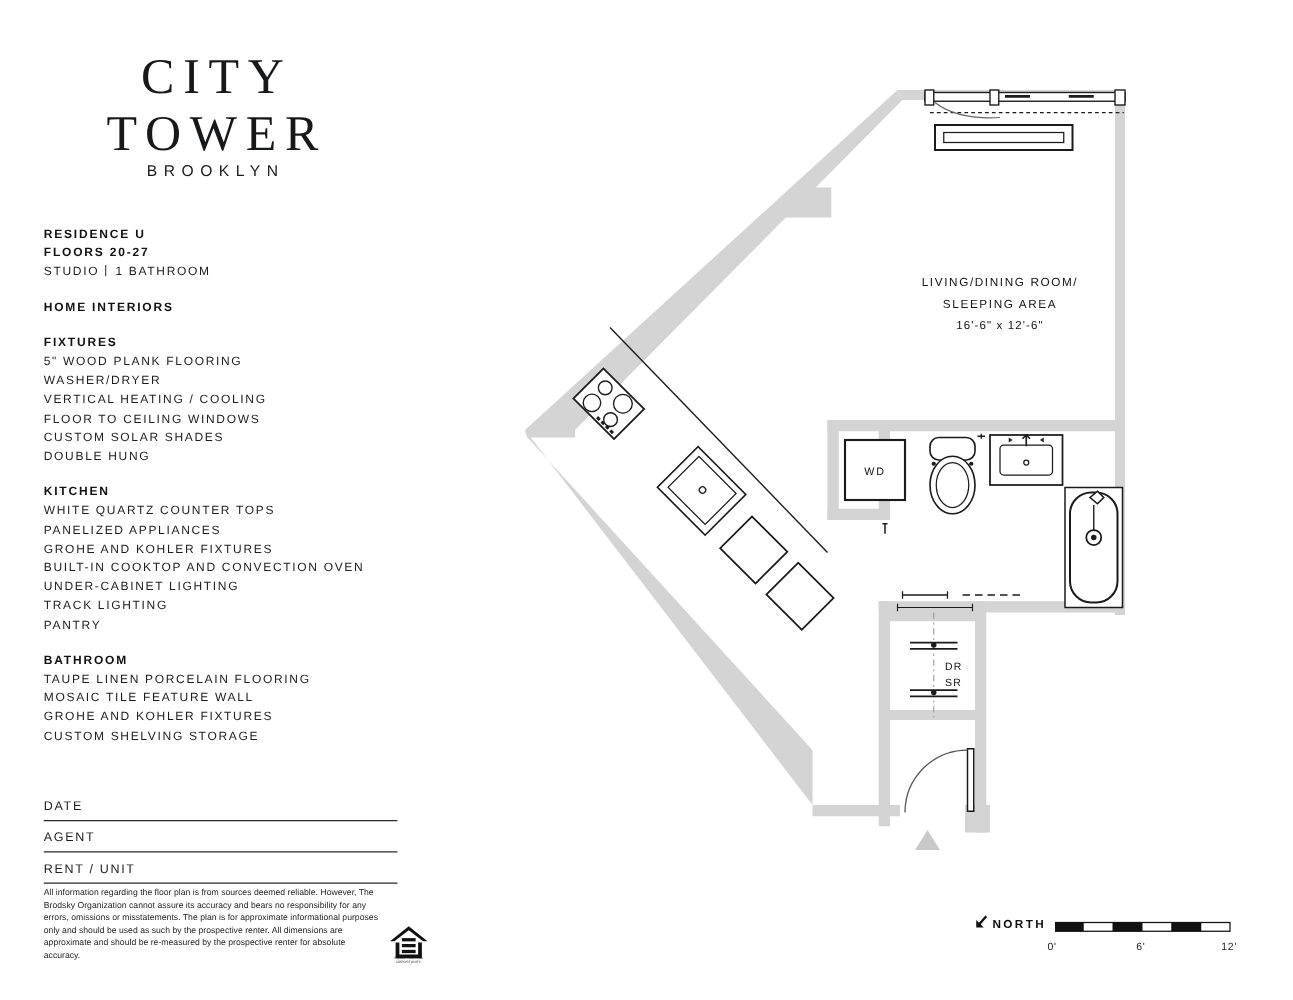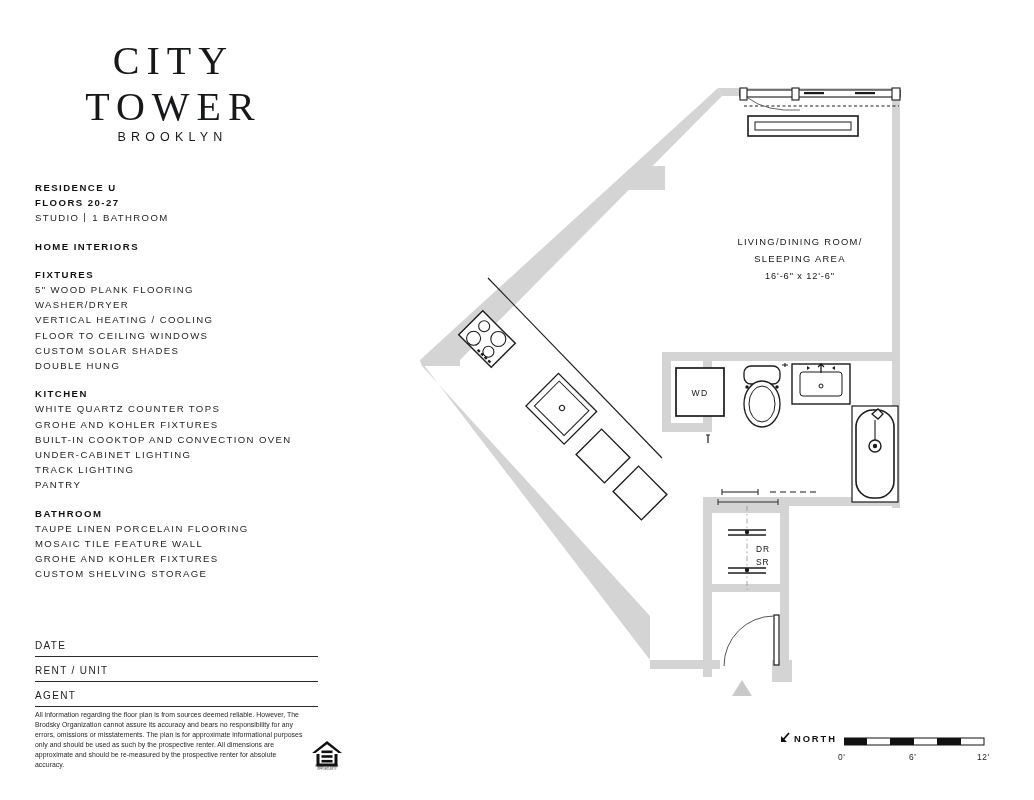--- a/index.html
+++ b/index.html
@@ -126,21 +126,21 @@
     font-size: 2.6px;
     line-height: 3.2px;
     letter-spacing: 0.1px;
     color: #1f1f1f;
   }
 
   
   #floorplan {
     position: absolute;
     left: 400px;
-    top: 60px;
+    top: 44px;
     width: 620px;
     height: 680px;
   }
   #floorplan svg { display: block; }
 
   
   #northscale {
     position: absolute;
     left: 778px;
     top: 730px;
@@ -194,43 +194,44 @@
     <div class="spec-item">5"  WOOD PLANK FLOORING</div>
     <div class="spec-item">WASHER/DRYER</div>
     <div class="spec-item">VERTICAL HEATING / COOLING</div>
     <div class="spec-item">FLOOR TO CEILING WINDOWS</div>
     <div class="spec-item">CUSTOM SOLAR SHADES</div>
     <div class="spec-item">DOUBLE HUNG</div>
 
     <div class="spec-gap"></div>
     <div class="spec-head">KITCHEN</div>
     <div class="spec-item">WHITE QUARTZ COUNTER TOPS</div>
+    <div class="spec-item">PANELIZED APPLIANCES</div>
     <div class="spec-item">GROHE AND KOHLER FIXTURES</div>
     <div class="spec-item">BUILT-IN COOKTOP AND CONVECTION OVEN</div>
     <div class="spec-item">UNDER-CABINET LIGHTING</div>
     <div class="spec-item">TRACK LIGHTING</div>
     <div class="spec-item">PANTRY</div>
 
     <div class="spec-gap"></div>
     <div class="spec-head">BATHROOM</div>
     <div class="spec-item">TAUPE LINEN PORCELAIN FLOORING</div>
     <div class="spec-item">MOSAIC TILE FEATURE WALL</div>
     <div class="spec-item">GROHE AND KOHLER FIXTURES</div>
     <div class="spec-item">CUSTOM SHELVING STORAGE</div>
   </div>
 
   <div id="form-lines">
     <div class="form-row">
       <span class="form-label">DATE</span>
     </div>
     <div class="form-row">
-      <span class="form-label">RENT / UNIT</span>
+      <span class="form-label">AGENT</span>
     </div>
     <div class="form-row">
-      <span class="form-label">AGENT</span>
+      <span class="form-label">RENT / UNIT</span>
     </div>
   </div>
 
   <div id="disclaimer">All information regarding the floor plan is from sources deemed reliable. However, The Brodsky Organization cannot assure its accuracy and bears no responsibility for any errors, omissions or misstatements. The plan is for approximate informational purposes only and should be used as such by the prospective renter. All dimensions are approximate and should be re-measured by the prospective renter for absolute accuracy.</div>
 
   <svg id="eho-logo" viewBox="0 0 34 32">
     <path d="M17 2 L32 14 L28.5 14 L17 5.2 L5.5 14 L2 14 Z" fill="#111"></path>
     <path d="M6.5 15 L6.5 27.5 L27.5 27.5 L27.5 15 L24.5 15 L24.5 24.5 L9.5 24.5 L9.5 15 Z" fill="#111"></path>
     <rect x="11.5" y="11.5" width="11" height="2.6" fill="#111"></rect>
     <rect x="11.5" y="16.2" width="11" height="2.6" fill="#111"></rect>

